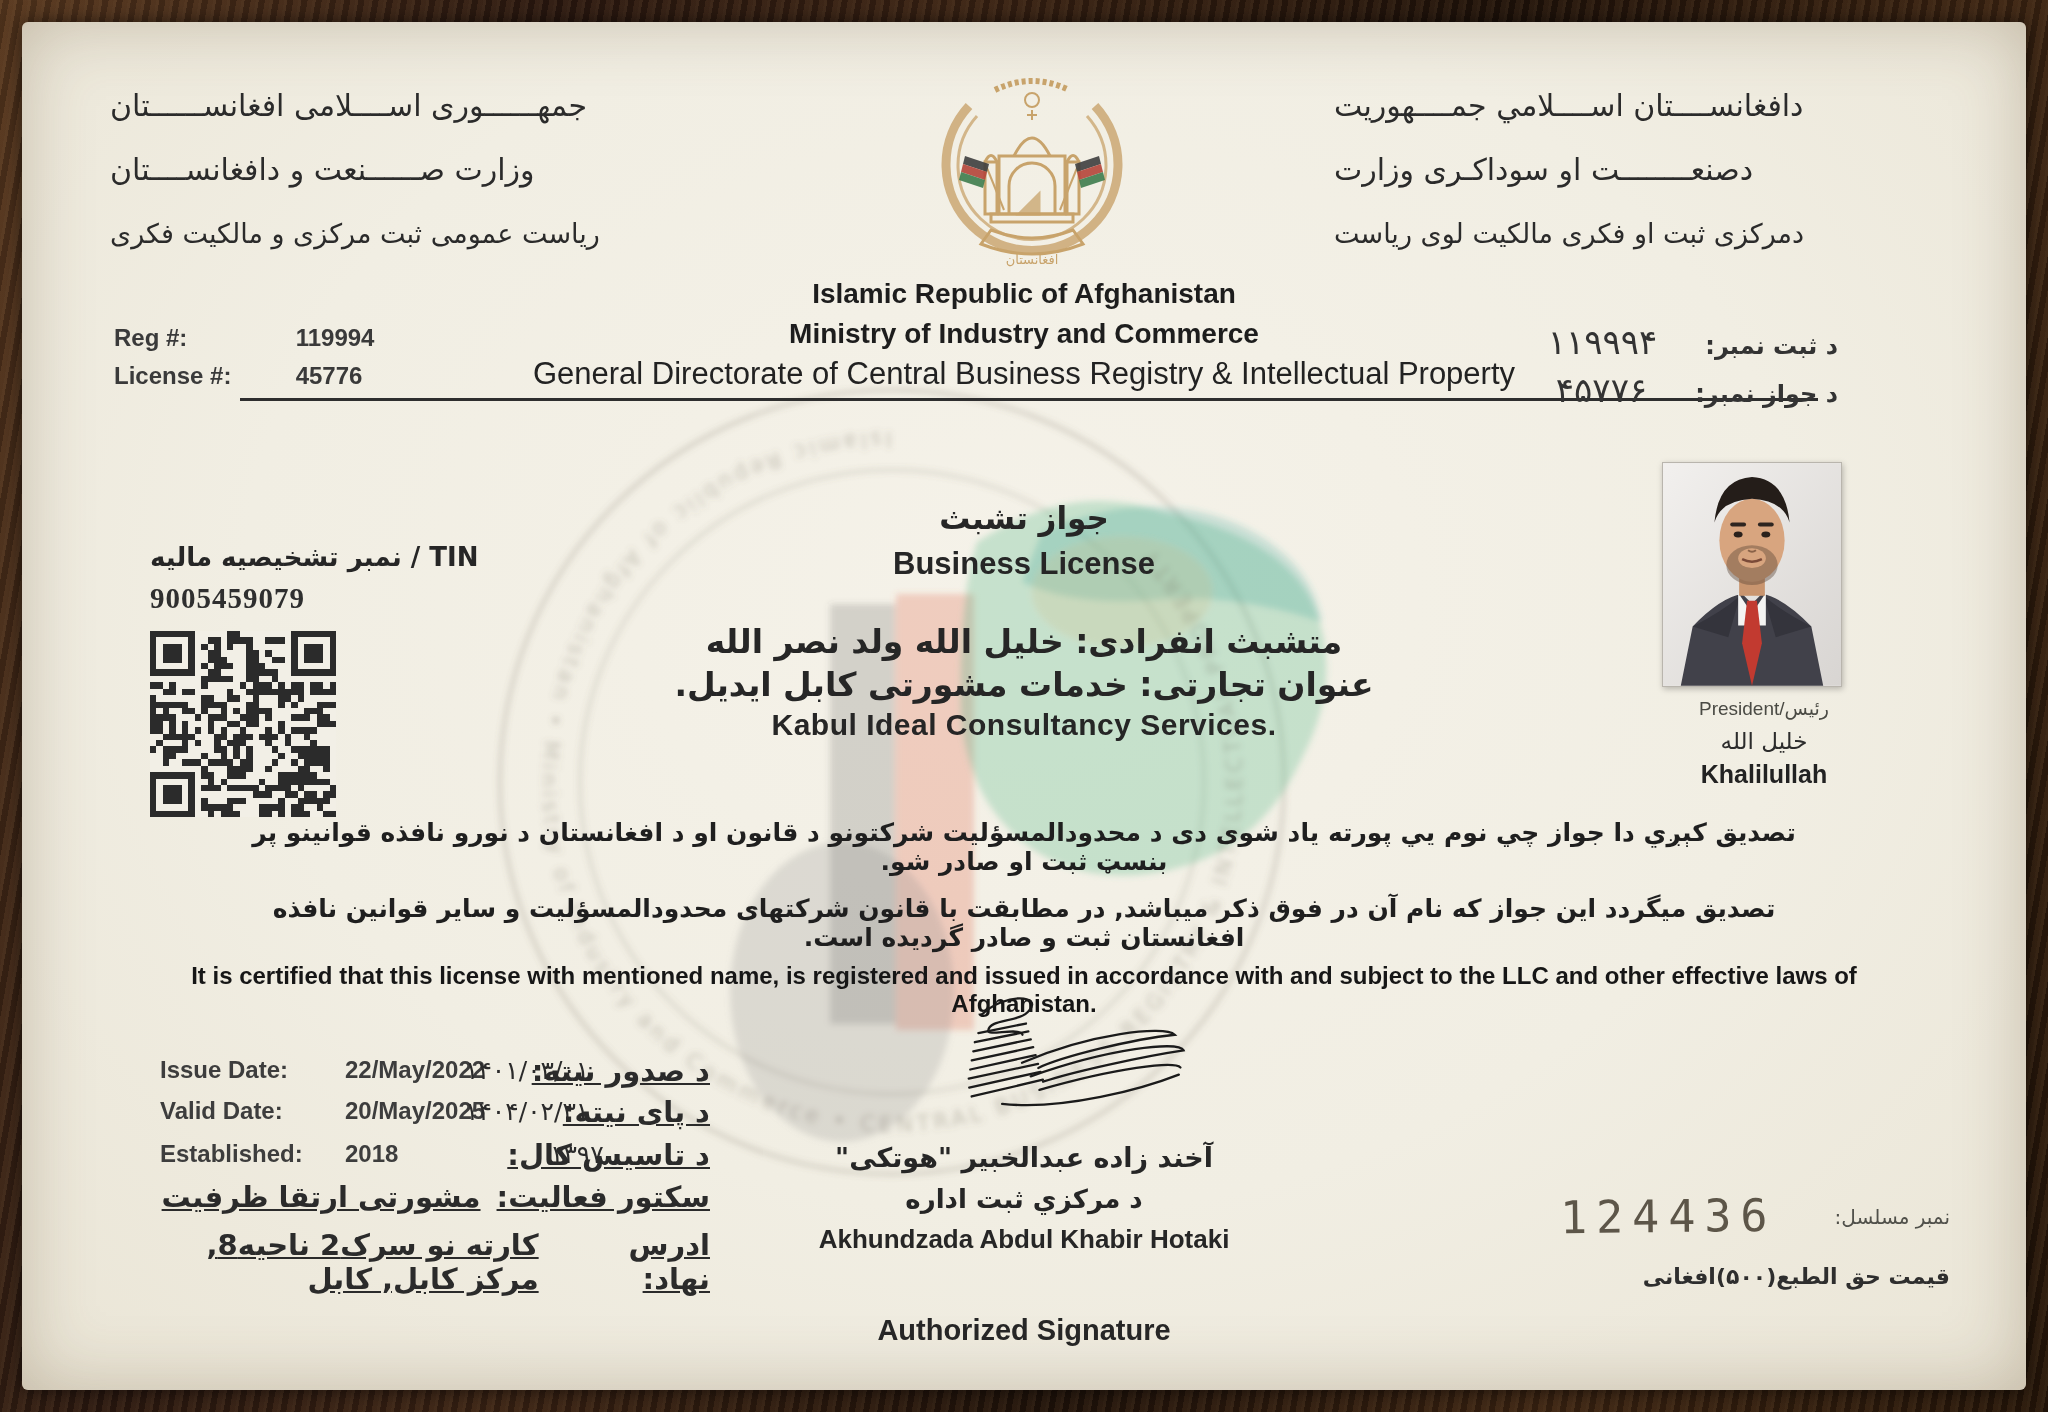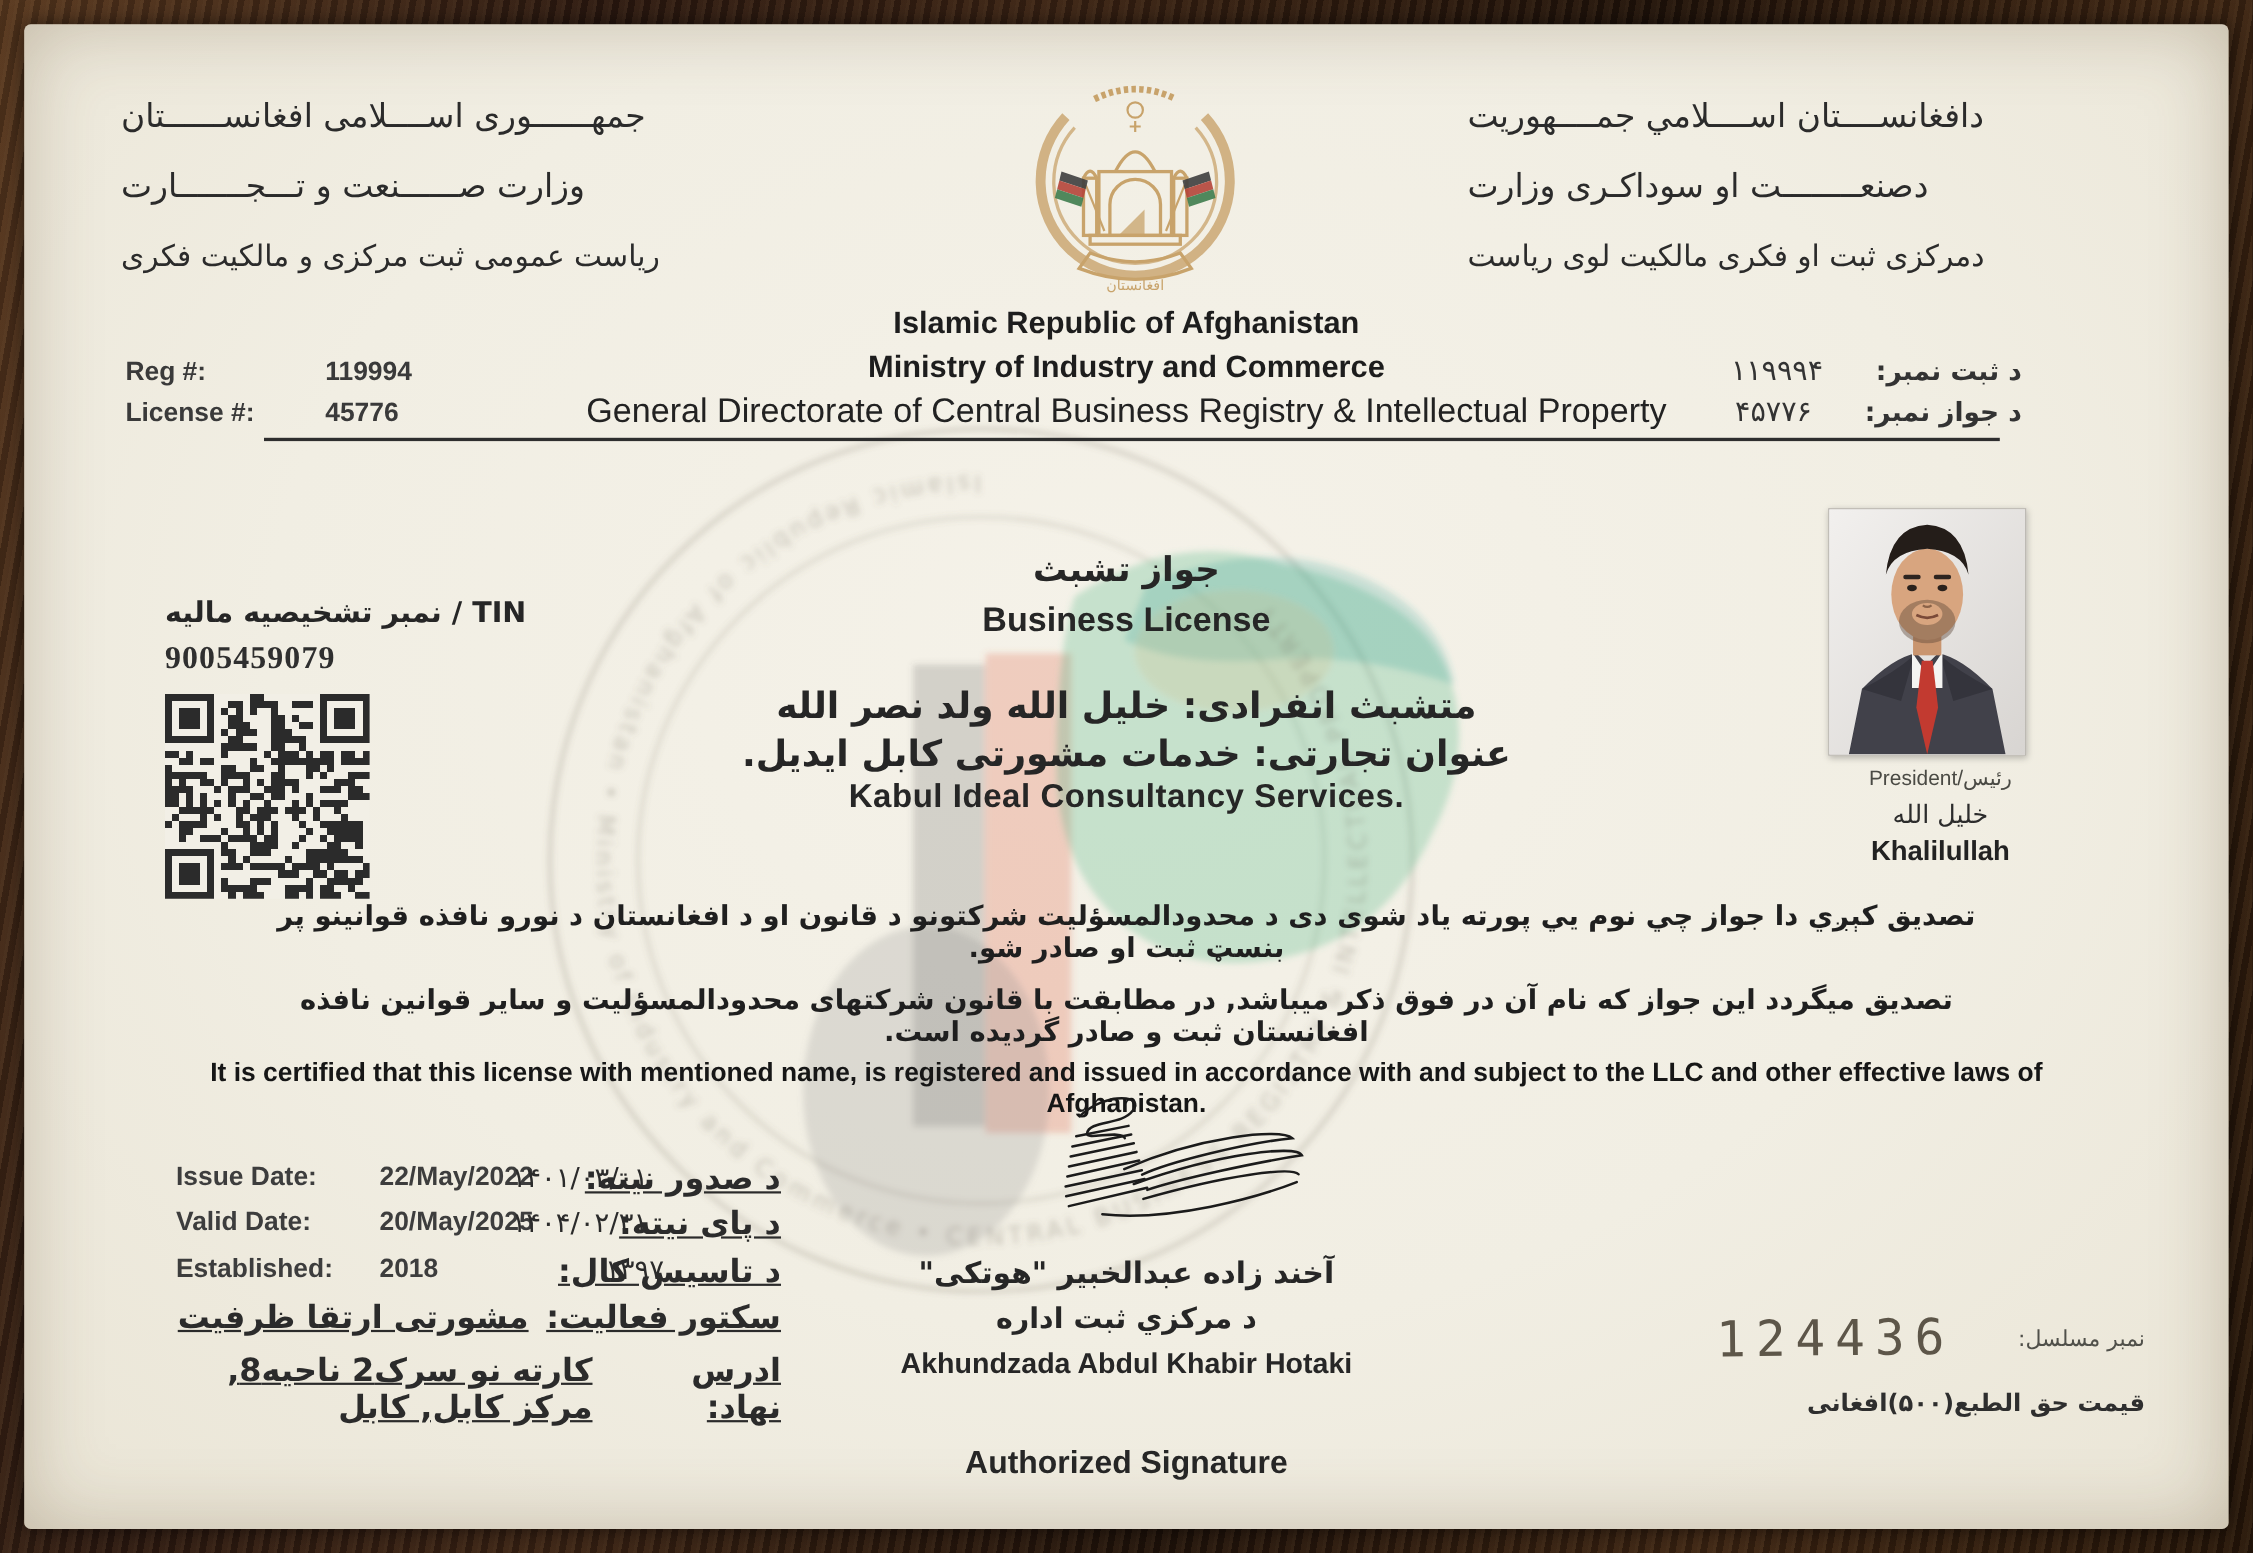--- a/index.html
+++ b/index.html
@@ -19,21 +19,21 @@
   
   .hdr-block{width:630px;line-height:64px;font-size:30px;text-align:left;color:#2b2b2b;}
   .hdr-block .l3{font-size:27px;}
   .en-h1{font-size:28px;font-weight:bold;color:#1d1d1d;}
   .en-h3{font-size:31px;color:#222;}
   .rule{background:#2e2e2e;height:3px;}
   
   .reg-row{font-size:24px;color:#3a3a3a;font-weight:bold;margin-bottom:10px;}
   .reg-row .lab{display:inline-block;width:175px;}
   .regfa-row{display:flex;direction:rtl;gap:48px;font-size:24px;color:#333;margin-bottom:8px;align-items:baseline;}
-  .regfa-row .val{font-size:26px;font-weight:normal;margin-left:36px;}
+  .regfa-row .val{font-size:34px;font-weight:normal;margin-left:36px;}
   .regfa-row .lab{font-weight:bold;}
   
   .tin-label{font-size:26px;font-weight:bold;}
   .tin-value{font-size:29px;letter-spacing:1px;color:#2f2f2f;margin-top:10px;font-family:Liberation Serif, serif;font-weight:bold;}
   
   .b-title{font-size:31px;font-weight:bold;}
   .b-line{font-size:33px;font-weight:bold;direction:rtl;}
   .b-co{font-size:30px;font-weight:bold;letter-spacing:.5px;}
   
   .photo-frame{width:180px;height:225px;background:#e9e7e5;border:1px solid #b9b5ad;box-shadow:1px 2px 6px rgba(0,0,0,.25);}
@@ -82,21 +82,21 @@
         <ellipse cx="440" cy="640" rx="112" ry="150" fill="#8a8a8a" opacity="0.22"></ellipse>
         <ellipse cx="720" cy="240" rx="90" ry="55" fill="#d8c089" opacity="0.22"></ellipse>
         <text font-size="22" letter-spacing="4" fill="rgba(110,102,88,.35)">
           <textPath href="#ringPath">Islamic Republic of Afghanistan • Ministry of Industry and Commerce • CENTRAL BUSINESS REGISTRY &amp; INTELLECTUAL PROPERTY</textPath>
         </text>
       </g>
     </svg>
 
     <div class="abs hdr-block ar" style="left:88px;top:52px;" dir="rtl">
       <div>جمهــــــوری اســــلامی افغانســــــتان</div>
-      <div>وزارت صــــــنعت و تـــجـــــــارت</div>
+      <div>وزارت صــــــنعت و دافغانســــتان</div>
       <div class="l3">ریاست عمومی ثبت مرکزی و مالکیت فکری</div>
     </div>
 
     <div class="abs hdr-block ar" style="left:1312px;top:52px;" dir="rtl">
       <div>دافغانســــتان اســــلامي جمــــهوریت</div>
       <div>دصنعــــــــت او سوداکـری وزارت</div>
       <div class="l3">دمرکزی ثبت او فکری مالکیت لوی ریاست</div>
     </div>
 
     <svg class="abs" style="left:885px;top:42px;width:250px;height:215px;" viewBox="0 0 250 215">

